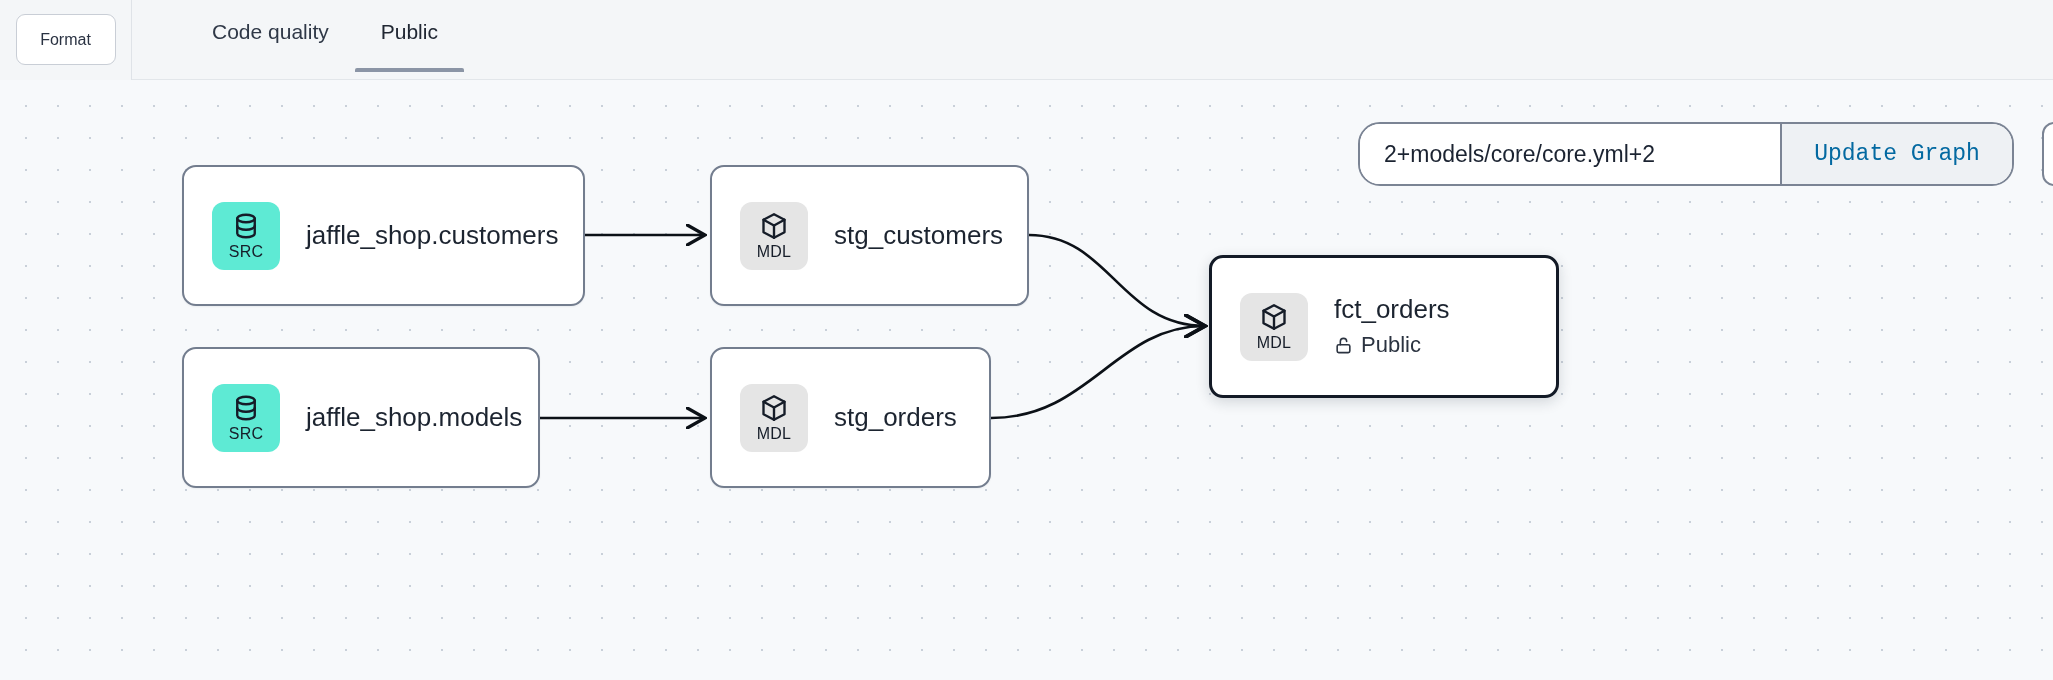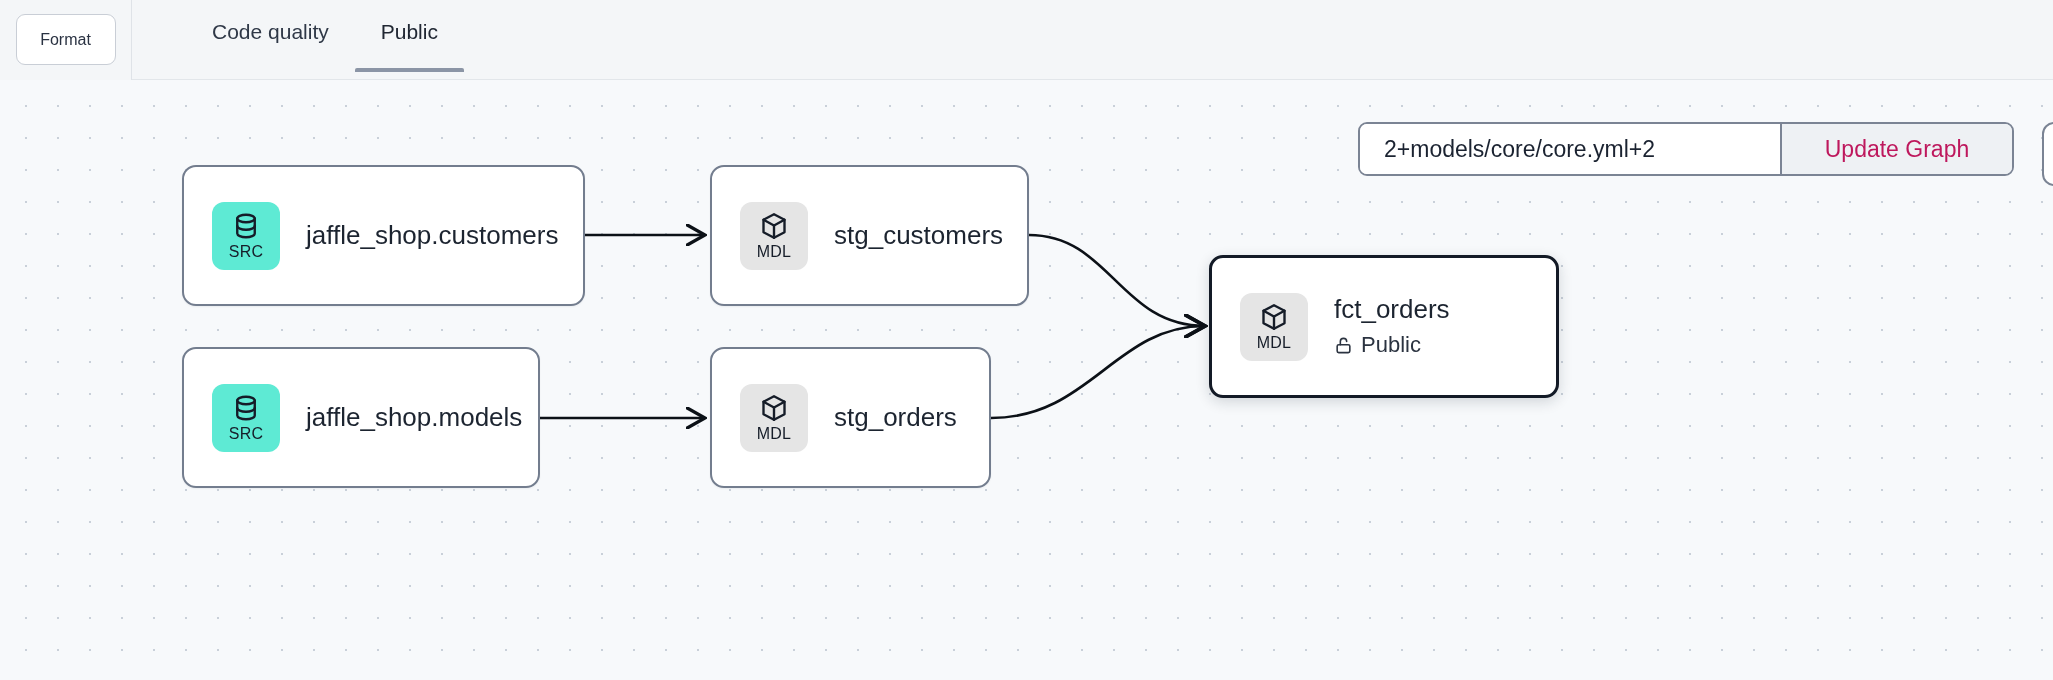--- a/index.html
+++ b/index.html
@@ -160,48 +160,48 @@
     margin-top: 8px;
     font-size: 22px;
     color: #2b3340;
   }
 
   
   .filterbar {
     position: absolute;
     top: 42px;
     left: 1358px;
-    height: 54px;
+    height: 64px;
     display: flex;
     align-items: stretch;
     border: 2px solid #7b8494;
-    border-radius: 9px;
+    border-radius: 22px;
     overflow: hidden;
     background: #ffffff;
   }
 
   .filter-input {
     width: 420px;
     border: none;
     outline: none;
     background: #ffffff;
     font-family: "Liberation Sans", sans-serif;
     font-size: 23px;
     color: #1b2331;
     padding: 0 24px;
   }
 
   .update-graph-btn {
     width: 232px;
     background: #eef1f4;
     border: none;
     border-left: 2px solid #7b8494;
-    font-family: Liberation Sans, sans-serif;
+    font-family: Liberation Mono, monospace;
     font-size: 23px;
-    color: #be185d;
+    color: #0369a1;
     cursor: pointer;
     display: flex;
     align-items: center;
     justify-content: center;
   }
 
   .edge-panel {
     position: absolute;
     top: 42px;
     left: 2042px;

